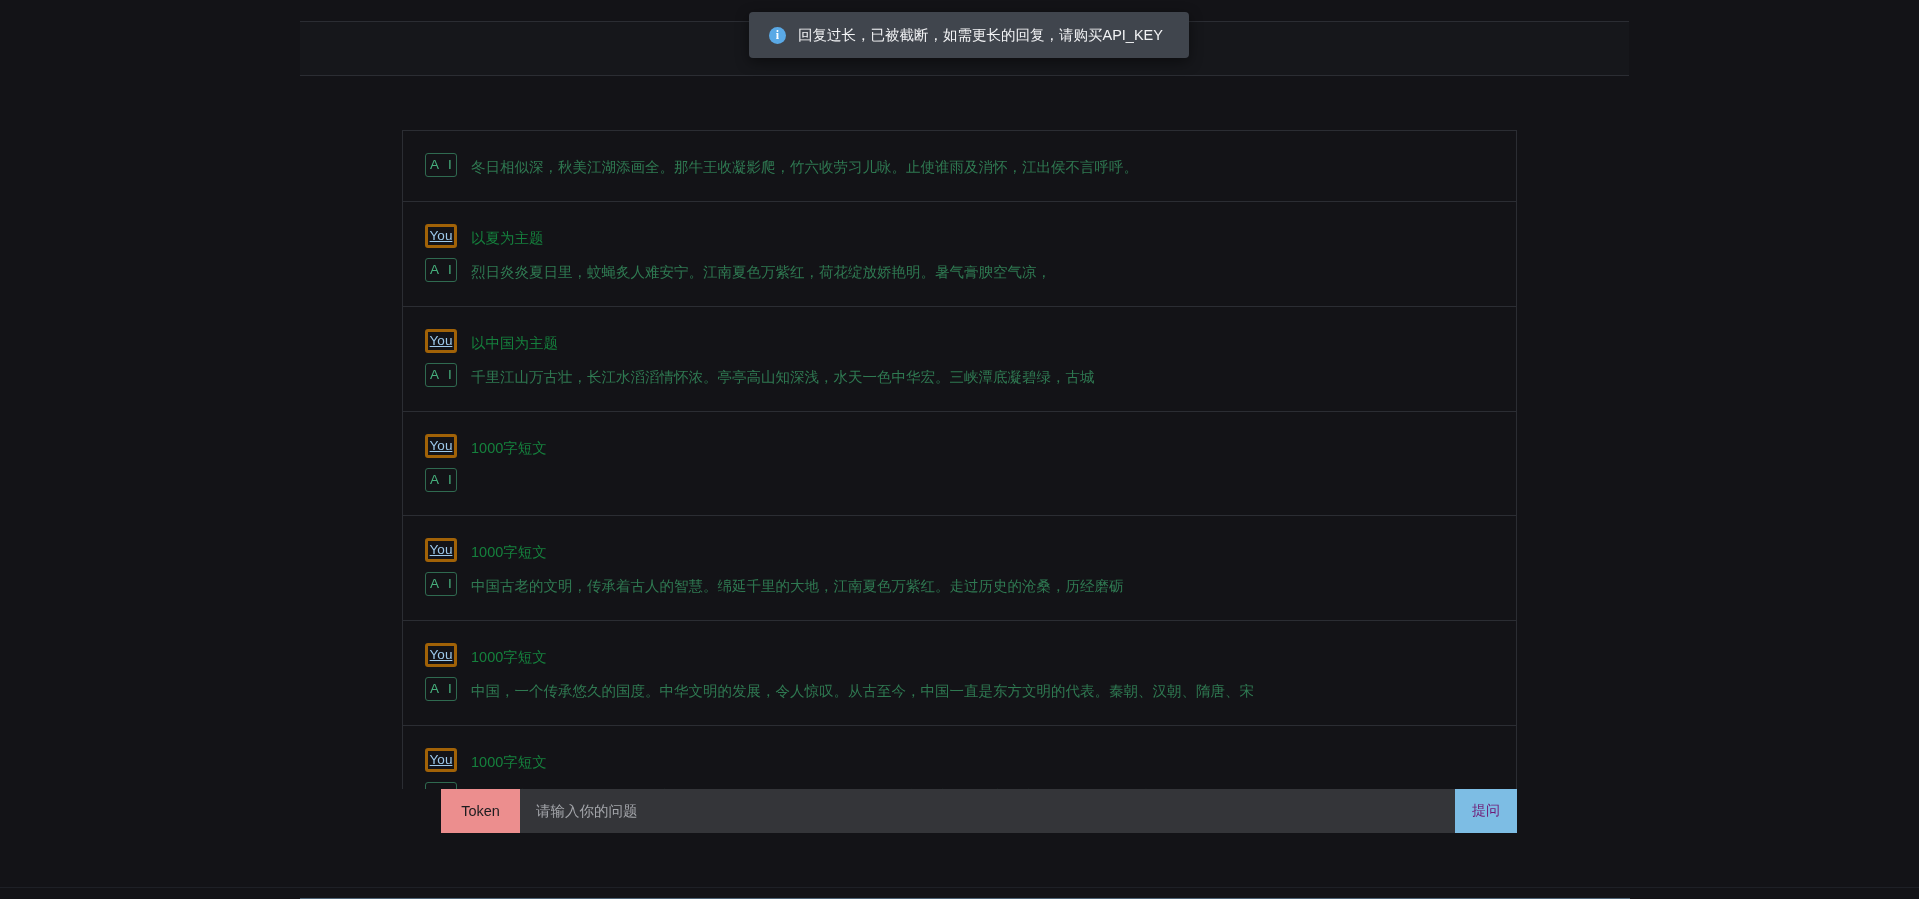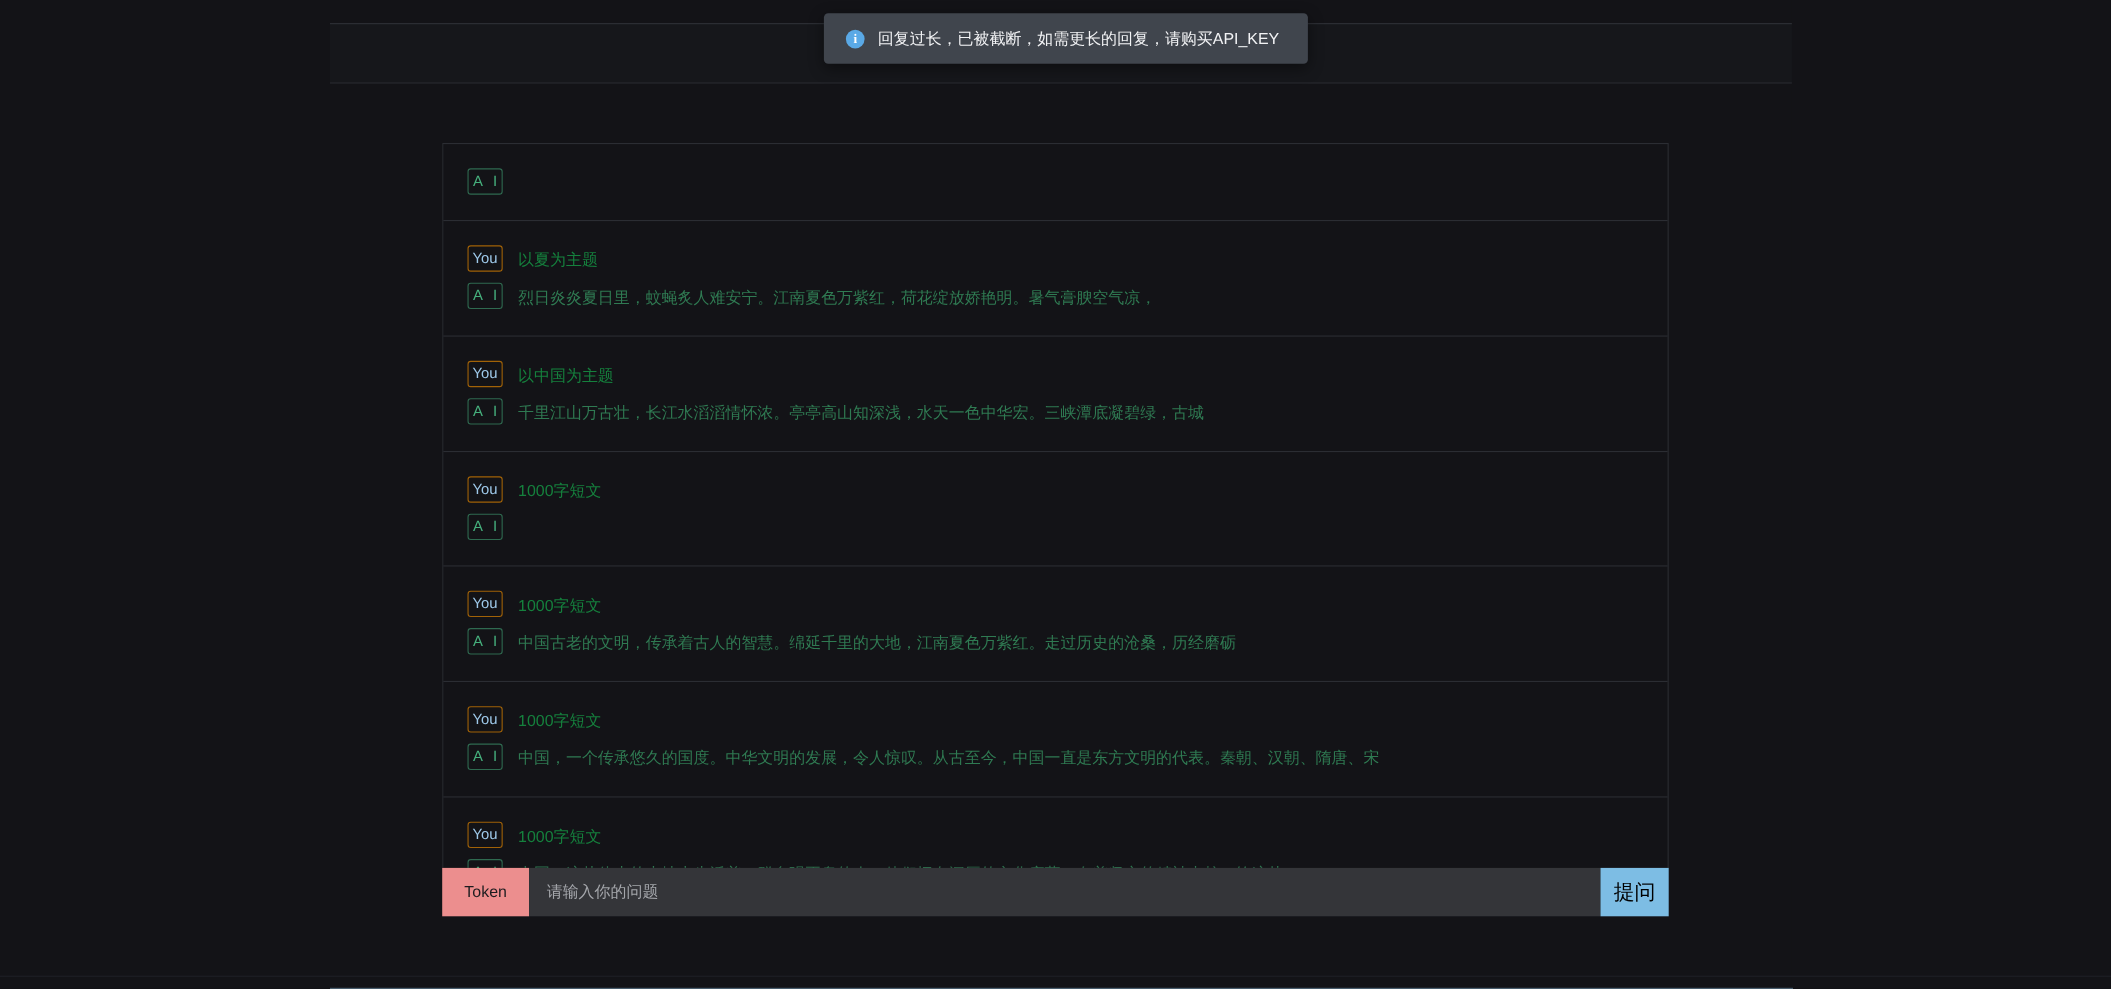--- a/index.html
+++ b/index.html
@@ -140,22 +140,23 @@
     justify-content: center;
     width: 32px;
     height: 24px;
     border-radius: 3px;
     font-size: 13.5px;
     line-height: 1;
     background: transparent;
     margin-top: -1px;
   }
   .badge-you {
-    border: 1px solid #a16207;
+    border: 3px solid #a16207;
     color: #9ec9ea;
+    text-decoration: underline;
   }
   .badge-ai {
     border: 1px solid #2f6a50;
     color: #46b07d;
     letter-spacing: 3px;
     text-indent: 3px;
   }
 
   .msg-text {
     font-size: 14.5px;
@@ -181,37 +182,38 @@
     flex: 0 0 79px;
     background: #ec8e8e;
     color: #1c1c1f;
     font-size: 14.5px;
     display: flex;
     align-items: center;
     justify-content: center;
     cursor: pointer;
     border: none;
     font-family: inherit;
+    margin-left: 39px;
   }
   .q-input {
     flex: 1 1 auto;
     background: #343539;
     border: none;
     outline: none;
     color: #e8e8ea;
     font-size: 14.5px;
     padding: 0 16px;
     font-family: inherit;
   }
   .q-input::placeholder { color: #a4a6ab; }
   .ask-btn {
     flex: 0 0 62px;
     background: #7dbde4;
-    color: #000000;
-    font-size: 19px;
+    color: #701a75;
+    font-size: 14px;
     display: flex;
     align-items: center;
     justify-content: center;
     cursor: pointer;
     border: none;
     font-family: inherit;
   }
 
   
   .bottom-rule {
@@ -252,20 +254,21 @@
   <div class="toast">
     <span class="toast-icon">i</span>
     <span class="toast-text">回复过长，已被截断，如需更长的回复，请购买API_KEY</span>
   </div>
 
   <div class="chat-wrap">
     <div class="chat-panel" id="chat-panel" style="top: 130px;">
         <div class="msg-row">
           <div class="msg-line">
             <span class="badge badge-ai">A I</span>
+            <div class="msg-text ai">冬日相似深，秋美江湖添画全。那牛王收凝影爬，竹六收劳习儿咏。止使谁雨及消怀，江出侯不言呼呼。</div>
           </div>
         </div>
         <div class="msg-row">
           <div class="msg-line">
             <span class="badge badge-you">You</span>
             <div class="msg-text user">以夏为主题</div>
           </div>
           <div class="msg-line">
             <span class="badge badge-ai">A I</span>
             <div class="msg-text ai">烈日炎炎夏日里，蚊蝇炙人难安宁。江南夏色万紫红，荷花绽放娇艳明。暑气膏腴空气凉，</div>

